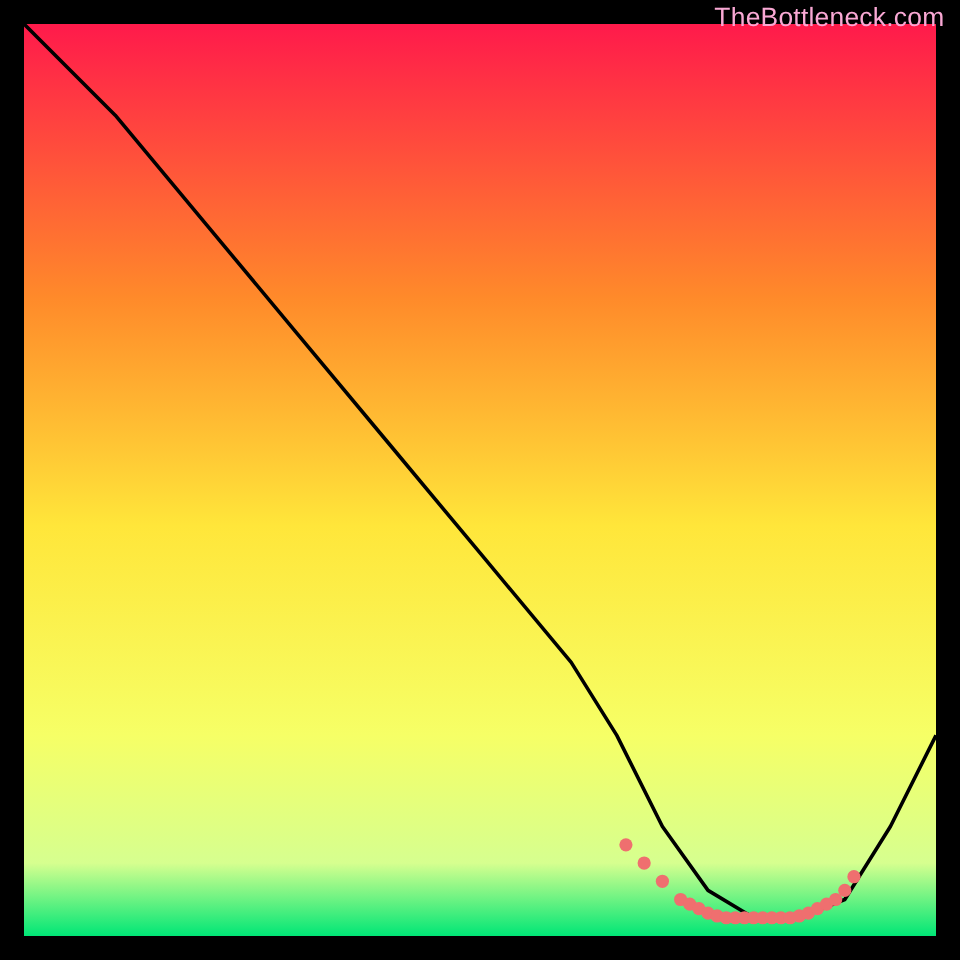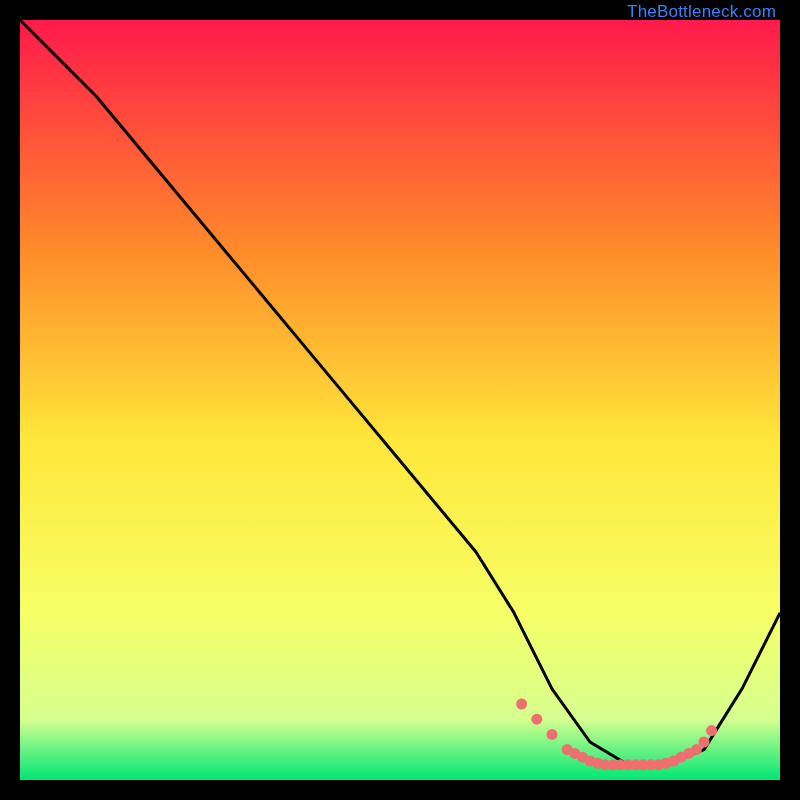--- a/index.html
+++ b/index.html
@@ -22,23 +22,23 @@
   .plot-area {
     position: absolute;
     left: 0;
     top: 0;
     width: 760px;
     height: 760px;
   }
   .watermark {
     position: absolute;
     top: 2px;
-    right: 24px;
-    color: #3b82f6;
-    font-size: 17px;
+    right: 13px;
+    color: #f9a8d4;
+    font-size: 22px;
     font-weight: 500;
     letter-spacing: 0.2px;
   }
   svg { display: block; }
 </style>
 </head>
 <body>
 
 <div class="frame">
   <svg class="plot-area" viewBox="0 0 760 760">

